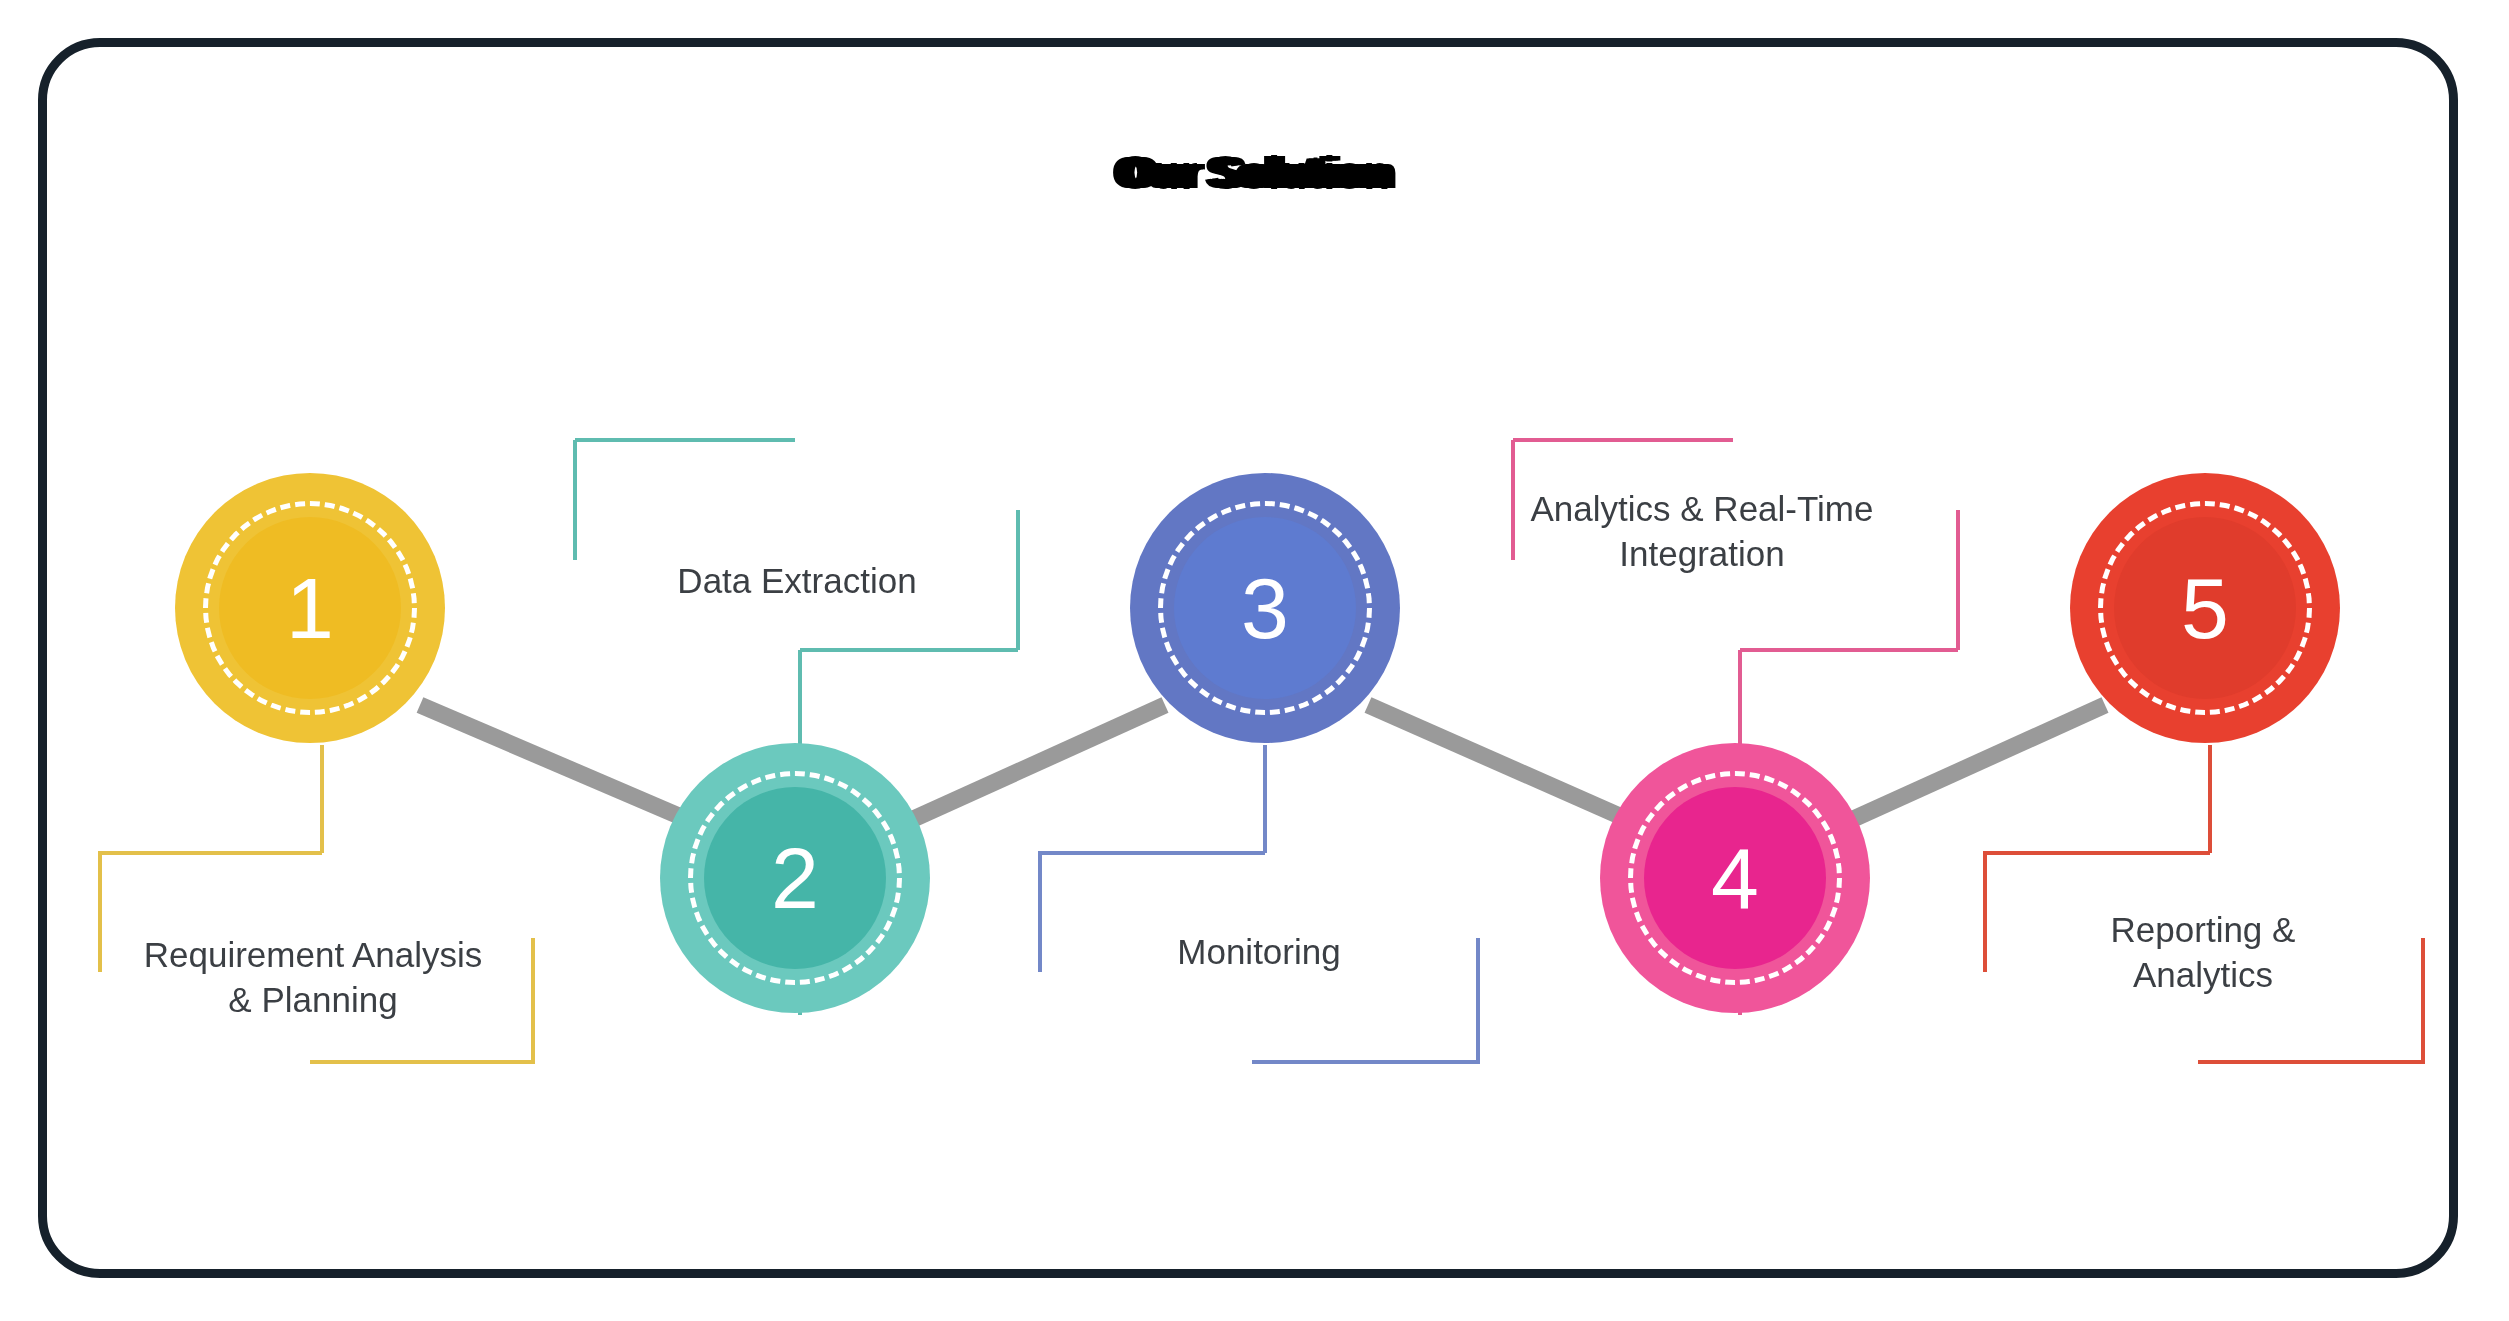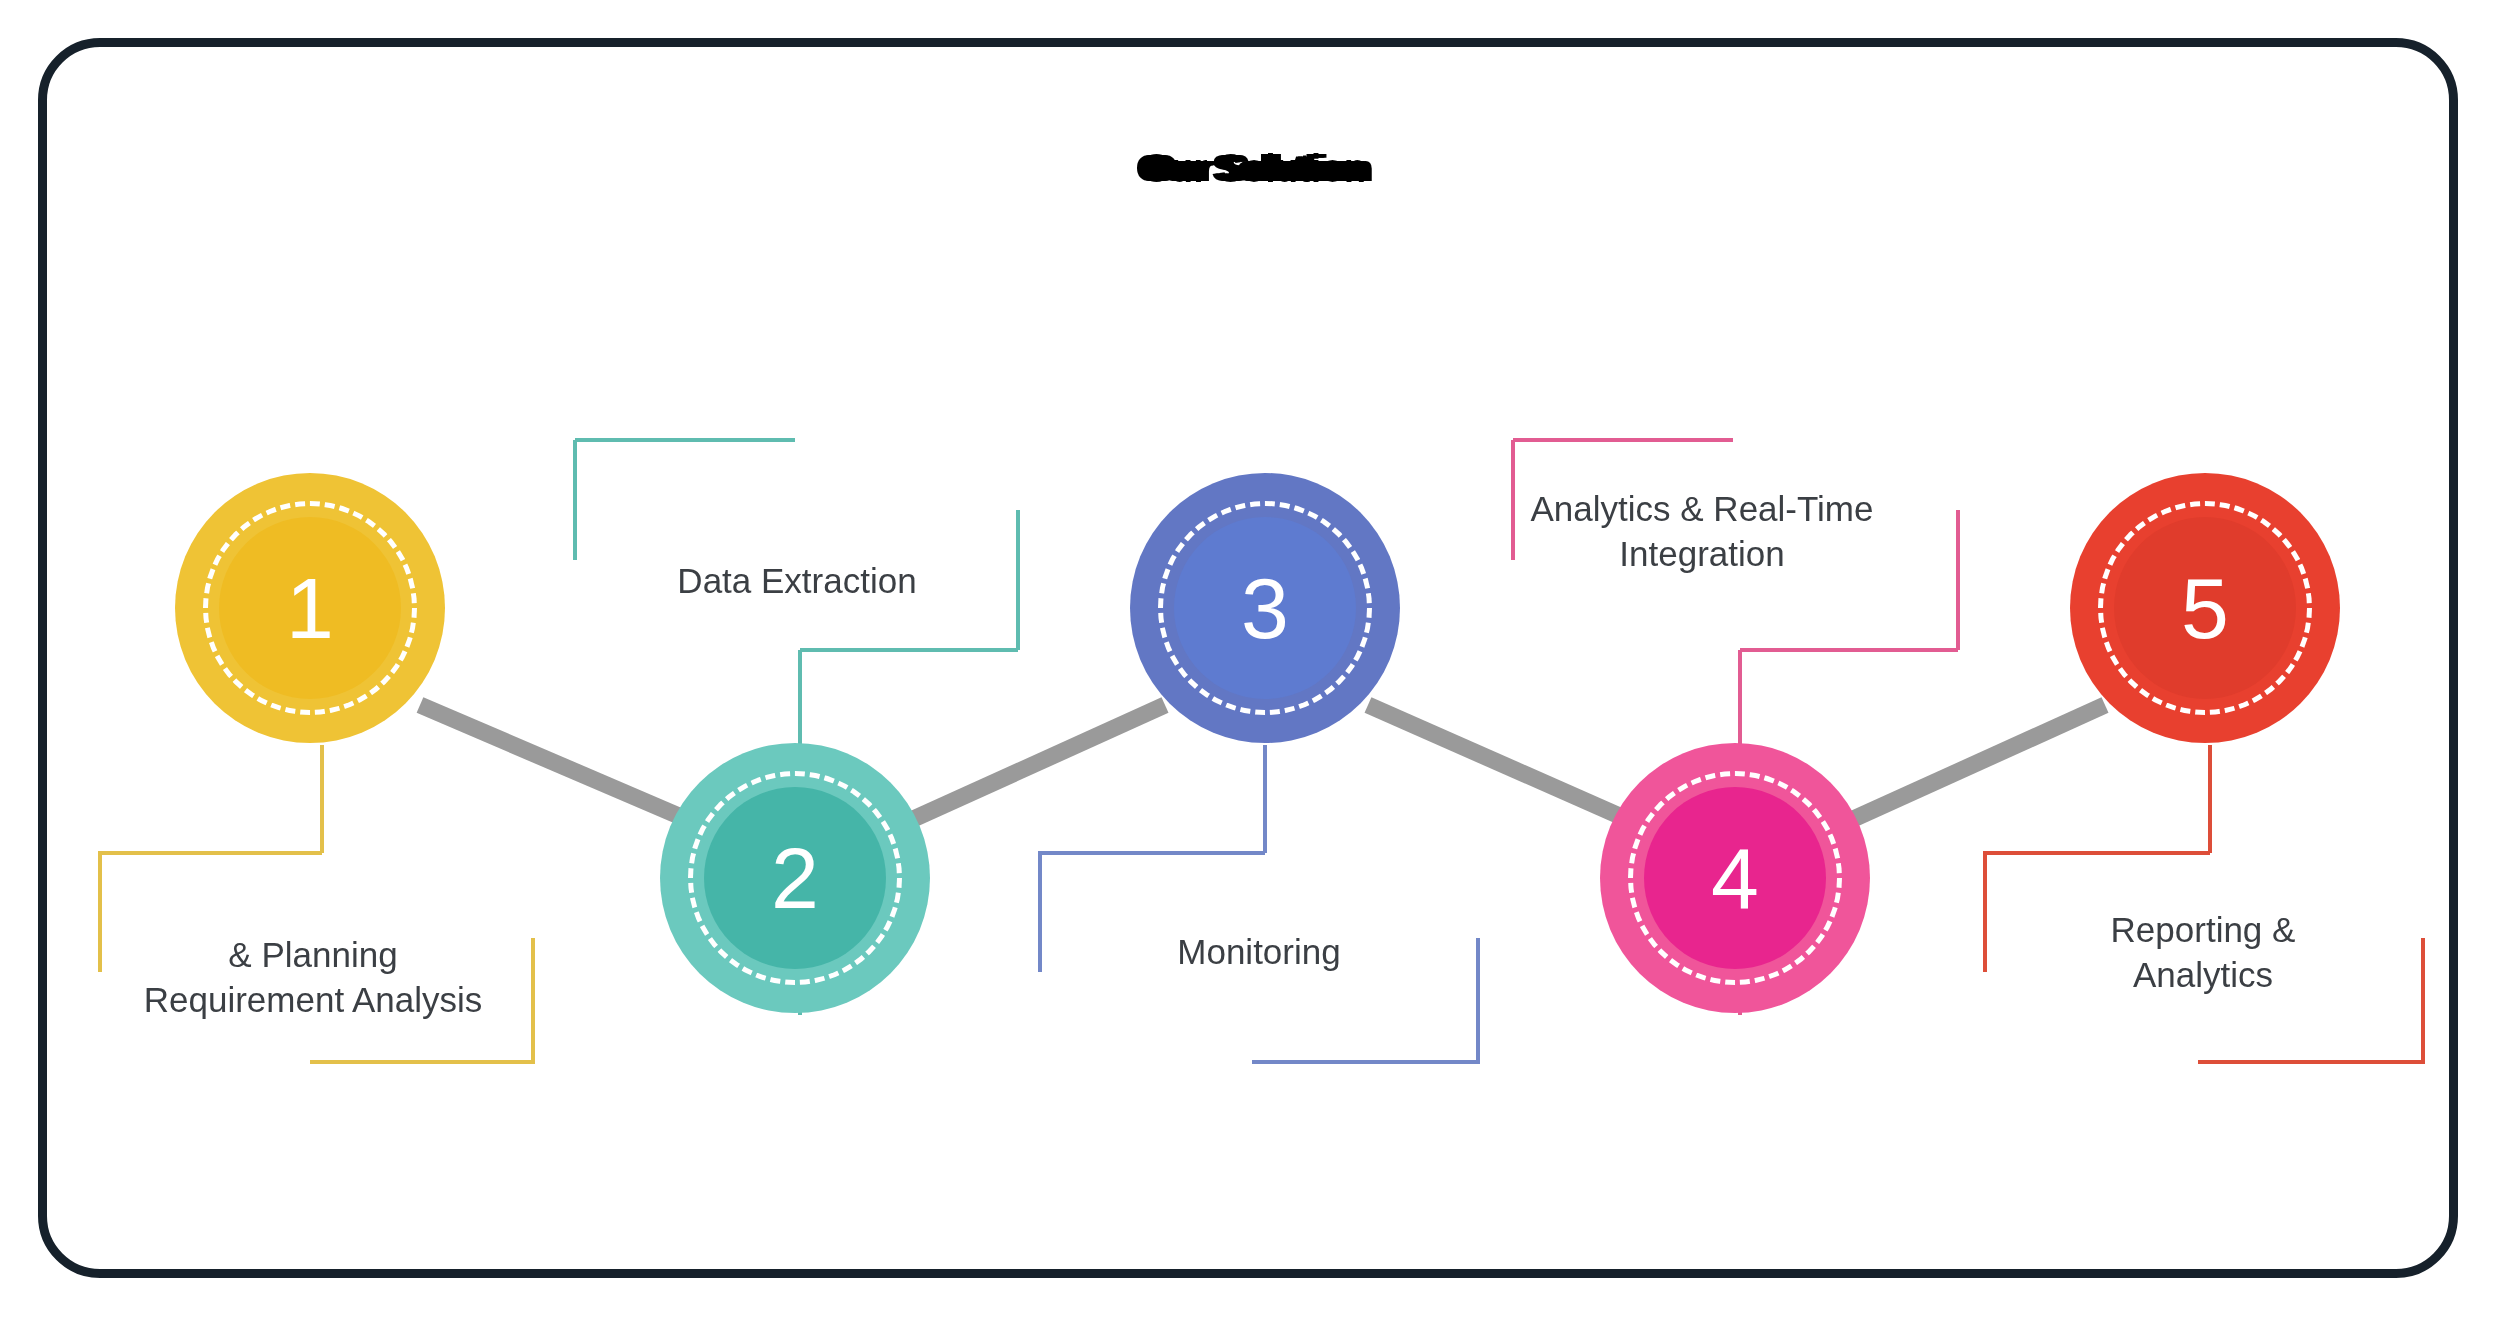--- a/index.html
+++ b/index.html
@@ -28,21 +28,21 @@
     background: #ffffff;
   }
 
   
   #page-title {
     position: absolute;
     left: 0;
     top: 148px;
     width: 2509px;
     text-align: center;
-    font-size: 36px;
+    font-size: 44px;
     font-weight: 700;
     letter-spacing: 0.5px;
     color: #000000;
     
     text-shadow:
        2px 0 0 #000,  -2px 0 0 #000,
        4px 0 0 #000,  -4px 0 0 #000,
        6px 0 0 #000,  -5px 0 0 #000,
        8px 0 0 #000,  -7px 0 0 #000,
        0 1px 0 #000,   0 -1px 0 #000;
@@ -202,22 +202,22 @@
 
 <div class="step-node" style="left:2070px; top:473px;">
   <div class="ring-outer" style="background:#E8402F;"></div>
   <div class="ring-dashed"></div>
   <div class="circle-inner" style="background:#E03C2C;">
     <span class="step-number">5</span>
   </div>
 </div>
 
 <div class="step-label" style="left:73px; top:933px;">
+  <div>Requirement Analysis</div>
   <div>&amp; Planning</div>
-  <div>Requirement Analysis</div>
 </div>
 
 <div class="step-label" style="left:557px; top:515px;margin-top:44px;">
   <div>Data Extraction</div>
 </div>
 
 <div class="step-label" style="left:1019px; top:930px;">
   <div>Monitoring</div>
 </div>
 

